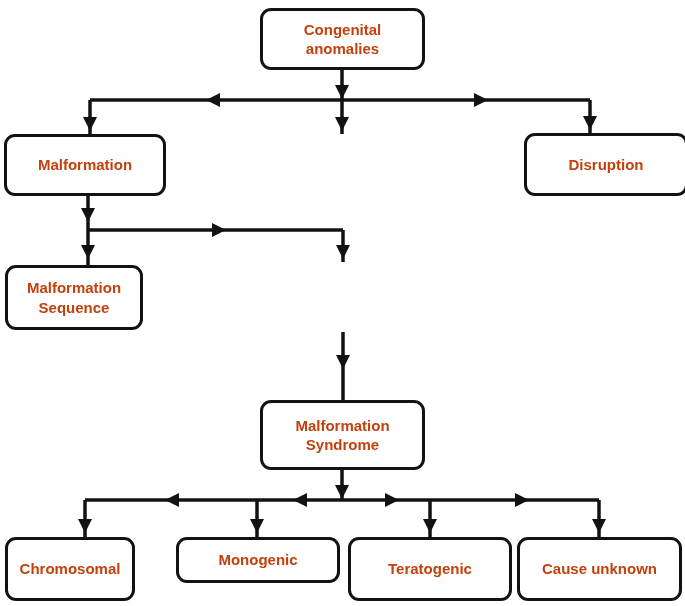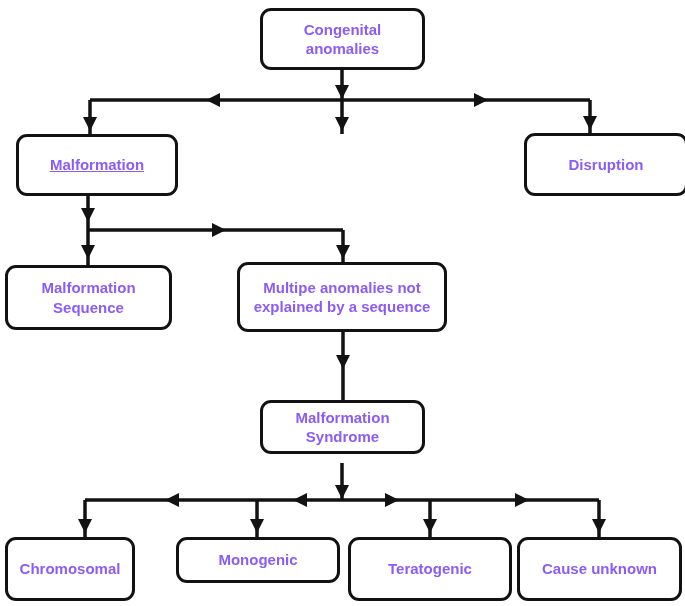--- a/index.html
+++ b/index.html
@@ -28,35 +28,35 @@
     background: #ffffff;
     border: 3px solid #121212;
     border-radius: 11px;
     display: flex;
     align-items: center;
     justify-content: center;
     text-align: center;
     font-weight: bold;
     font-size: 15px;
     line-height: 1.3;
-    color: #8b5cf6;
+    color: #c2410c;
   }
   .node .lbl { display: inline-block; }
 
   
   .n-congenital   { left: 260px; top: 8px;   width: 165px; height: 62px; }
   .n-congenital .lbl { max-width: 110px; }
-  .n-malformation { left: 16px;   top: 134px; width: 162px; height: 62px; text-decoration: underline; }
+  .n-malformation { left: 4px;   top: 134px; width: 162px; height: 62px; }
   .n-deformation  { left: 259px; top: 134px; width: 166px; height: 62px; }
   .n-disruption   { left: 508px; top: 133px; width: 164px; height: 63px; margin-left: 16px; }
-  .n-malf-seq     { left: 5px;   top: 265px; width: 167px; height: 65px; }
+  .n-malf-seq     { left: 5px;   top: 265px; width: 138px; height: 65px; }
   .n-malf-seq .lbl { max-width: 120px; }
   .n-multiple     { left: 237px; top: 262px; width: 210px; height: 70px; }
   .n-multiple .lbl { max-width: 188px; }
-  .n-malf-syn     { left: 260px; top: 400px; width: 165px; height: 54px; }
+  .n-malf-syn     { left: 260px; top: 400px; width: 165px; height: 70px; }
   .n-malf-syn .lbl { max-width: 120px; }
   .n-chromosomal  { left: 5px;   top: 537px; width: 130px; height: 64px; }
   .n-monogenic    { left: 176px; top: 537px; width: 164px; height: 46px; }
   .n-teratogenic  { left: 348px; top: 537px; width: 164px; height: 64px; }
   .n-cause-unk    { left: 517px; top: 537px; width: 165px; height: 64px; }
 </style>
 </head>
 <body>
 
 <div class="canvas">
@@ -112,23 +112,20 @@
 
 
   <div class="node n-disruption">
     <span class="lbl">Disruption</span>
   </div>
 
   <div class="node n-malf-seq">
     <span class="lbl">Malformation Sequence</span>
   </div>
 
-  <div class="node n-multiple">
-    <span class="lbl">Multipe anomalies not explained by a sequence</span>
-  </div>
 
   <div class="node n-malf-syn">
     <span class="lbl">Malformation Syndrome</span>
   </div>
 
   <div class="node n-chromosomal">
     <span class="lbl">Chromosomal</span>
   </div>
 
   <div class="node n-monogenic">

